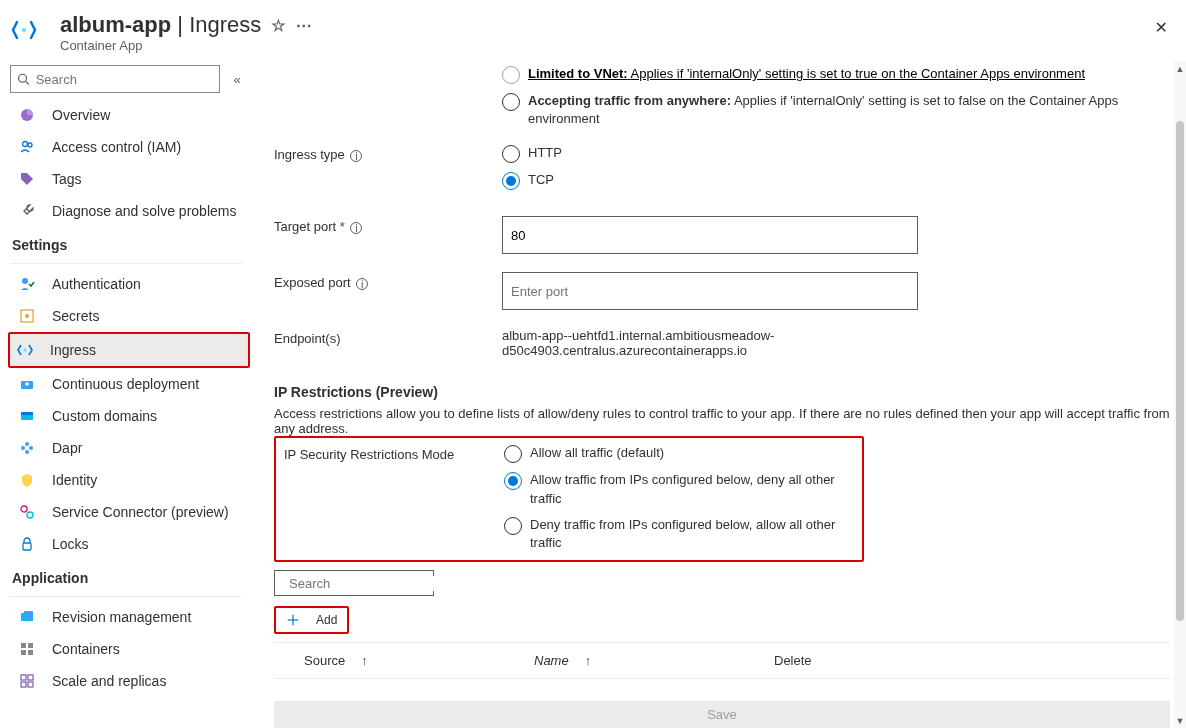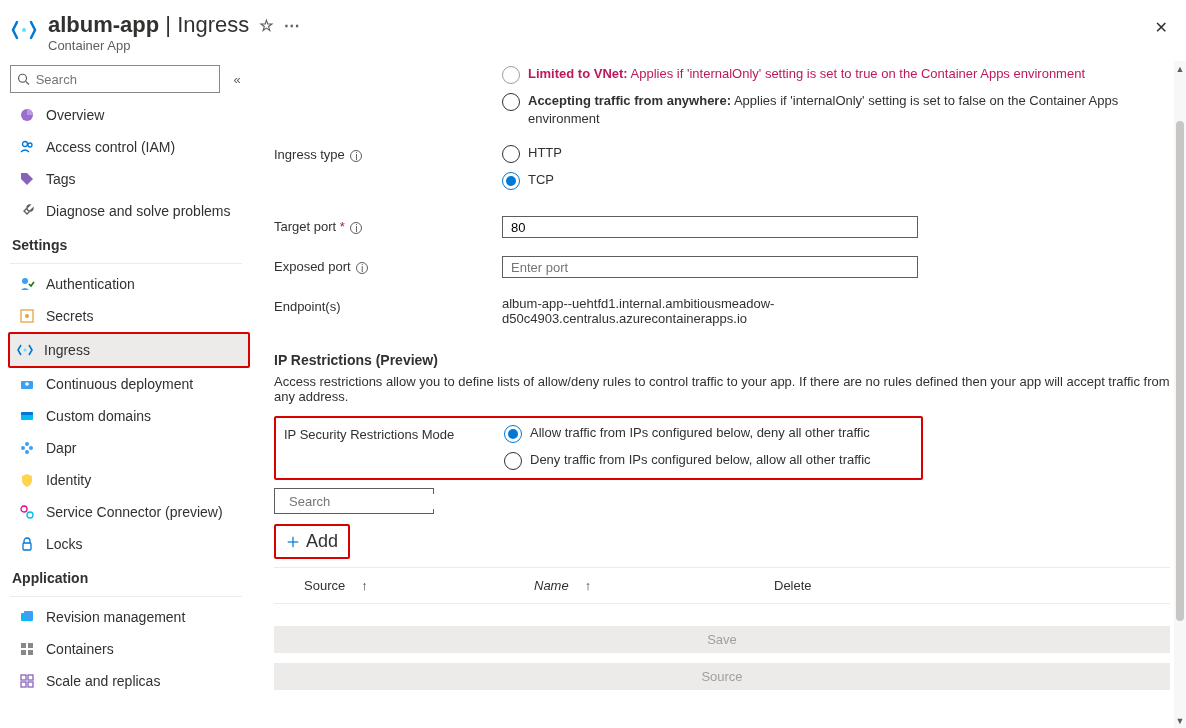--- a/index.html
+++ b/index.html
@@ -26,20 +26,21 @@
     .header-icon {
       width: 28px;
       height: 28px;
       display: flex;
       align-items: center;
       justify-content: center;
       margin-top: 4px;
     }
     .header-text {
       flex: 1;
+      margin-left: 12px;
     }
     .header-title {
       font-size: 22px;
       font-weight: 600;
       color: #323130;
       display: flex;
       align-items: center;
       gap: 10px;
     }
     .header-subtitle {
@@ -97,21 +98,21 @@
       height: 22px;
       display: flex;
       align-items: center;
       justify-content: center;
       color: #605e5c;
       cursor: pointer;
     }
     .nav-item {
       display: flex;
       align-items: center;
-      gap: 10px;
+      gap: 16px;
       padding: 7px 8px;
       cursor: pointer;
       font-size: 14px;
       color: #323130;
       border-radius: 0;
     }
     .nav-item.active {
       background: #edebe9;
     }
     .nav-icon {
@@ -216,28 +217,29 @@
     }
     .radio-circle.disabled {
       border-color: #a19f9d;
     }
     .radio-label {
       font-size: 13px;
       line-height: 1.4;
       color: #323130;
     }
     .radio-label.disabled {
-      color: #be185d;
+      color: #000000;
+      text-decoration: underline;
     }
     .radio-label strong {
       font-weight: 600;
     }
     .text-input {
       width: 416px;
-      height: 22px;
+      height: 38px;
       border: 1px solid #605e5c;
       padding: 0 8px;
       font-size: 13px;
       outline: none;
     }
     .asterisk {
       color: #a4262c;
     }
     .info-icon-sm {
       font-size: 11px;
@@ -253,21 +255,20 @@
       margin-left: 2px;
     }
     .section-title {
       font-weight: 600;
       font-size: 14px;
       margin-bottom: 6px;
     }
     .section-desc {
       font-size: 13px;
       color: #323130;
-      margin-bottom: 12px;
     }
     .ip-restrictions-box {
       padding: 6px 8px;
       margin-bottom: 8px;
     }
     .small-search {
       width: 160px;
       height: 26px;
       border: 1px solid #605e5c;
       display: flex;
@@ -278,24 +279,24 @@
     }
     .small-search input {
       border: none;
       outline: none;
       flex: 1;
       font-size: 13px;
     }
     .add-btn {
       display: inline-flex;
       align-items: center;
-      gap: 6px;
+      gap: 16px;
       padding: 5px 10px;
       cursor: pointer;
-      font-size: 18px;
+      font-size: 12px;
       text-align: right;
     }
     .table-header {
       display: flex;
       border-top: 1px solid #edebe9;
       border-bottom: 1px solid #edebe9;
       padding: 10px 0 10px 30px;
       margin-top: 8px;
       font-size: 13px;
       font-weight: 400;
@@ -587,23 +588,27 @@
     
     <div class="form-row" style="margin-bottom:26px">
       <div class="form-label">Endpoint(s)</div>
       <div class="form-value" style="max-width:360px;word-wrap:break-word">album-app--uehtfd1.internal.ambitiousmeadow-d50c4903.centralus.azurecontainerapps.io</div>
     </div>
 
     
     <div class="section-title">IP Restrictions (Preview)</div>
     <div class="section-desc">Access restrictions allow you to define lists of allow/deny rules to control traffic to your app. If there are no rules defined then your app will accept traffic from any address.</div>
 
-    <div class="ip-restrictions-box highlight-red" style="display:flex;width:649px">
+    <div class="ip-restrictions-box highlight-red" style="display:flex;width:590px">
       <div class="form-label" style="width:220px">IP Security Restrictions Mode</div>
       <div class="form-value">
+        <div class="radio-row">
+          <div class="radio-circle"></div>
+          <div class="radio-label">Allow all traffic (default)</div>
+        </div>
         <div class="radio-row">
           <div class="radio-circle selected"></div>
           <div class="radio-label">Allow traffic from IPs configured below, deny all other traffic</div>
         </div>
         <div class="radio-row" style="margin-bottom:2px">
           <div class="radio-circle"></div>
           <div class="radio-label">Deny traffic from IPs configured below, allow all other traffic</div>
         </div>
       </div>
     </div>

